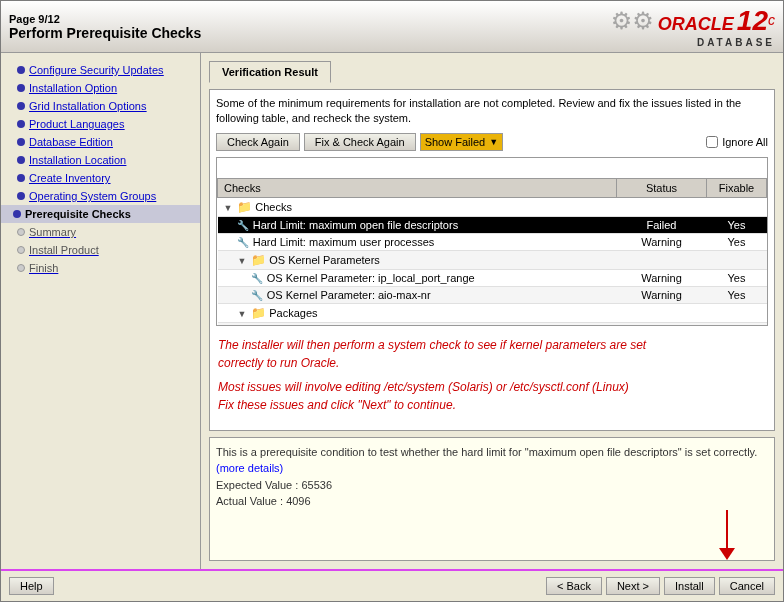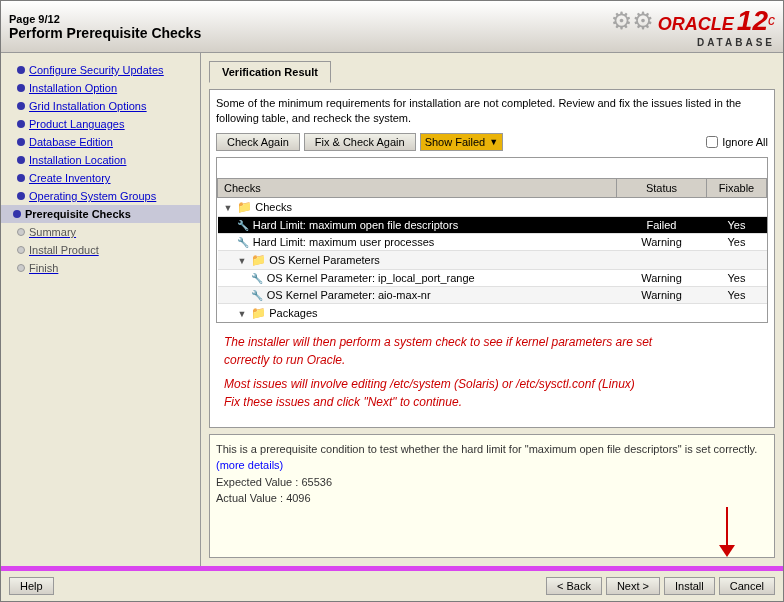--- a/index.html
+++ b/index.html
@@ -53,24 +53,24 @@
     table thead th { padding: 3px 6px; border: 1px solid #999; text-align: left; font-weight: normal; }
     table tbody tr:nth-child(even) { background: #f5f5f5; }
     table tbody tr.selected { background: #000000; color: #fff; }
     table tbody tr.selected td { color: #fff; }
     table td { padding: 2px 6px; border-bottom: 1px solid #e0e0e0; }
     .expand-icon { font-size: 9px; color: #555; margin-right: 2px; cursor: pointer; }
 
     .info-box { border: 1px solid #999; background: #fffff0; padding: 6px; font-size: 11px; color: #333; line-height: 1.5; margin-top: 6px; }
     .info-box .link { color: blue; cursor: pointer; }
 
-    .footer { display: flex; align-items: center; justify-content: space-between; padding: 6px 8px; border-top: 5px solid #d946ef; background: #ece9d8; }
+    .footer { display: flex; align-items: center; justify-content: space-between; padding: 6px 8px; border-top: 2px solid #d946ef; background: #ece9d8; }
     .footer-btns { display: flex; gap: 4px; }
 
-    .annotation { font-size: 12px; color: #cc0000; font-style: italic; line-height: 1.5; margin: 4px 8px; }
+    .annotation { font-size: 12px; color: #cc0000; font-style: italic; line-height: 1.5; margin: 4px 2px; }
 
     .folder-icon { color: #f0c040; font-size: 12px; }
     .check-icon { color: #888; font-size: 10px; }
   </style>
 </head>
 <body>
 
 <div class="window">
 
   <div class="title-bar">

